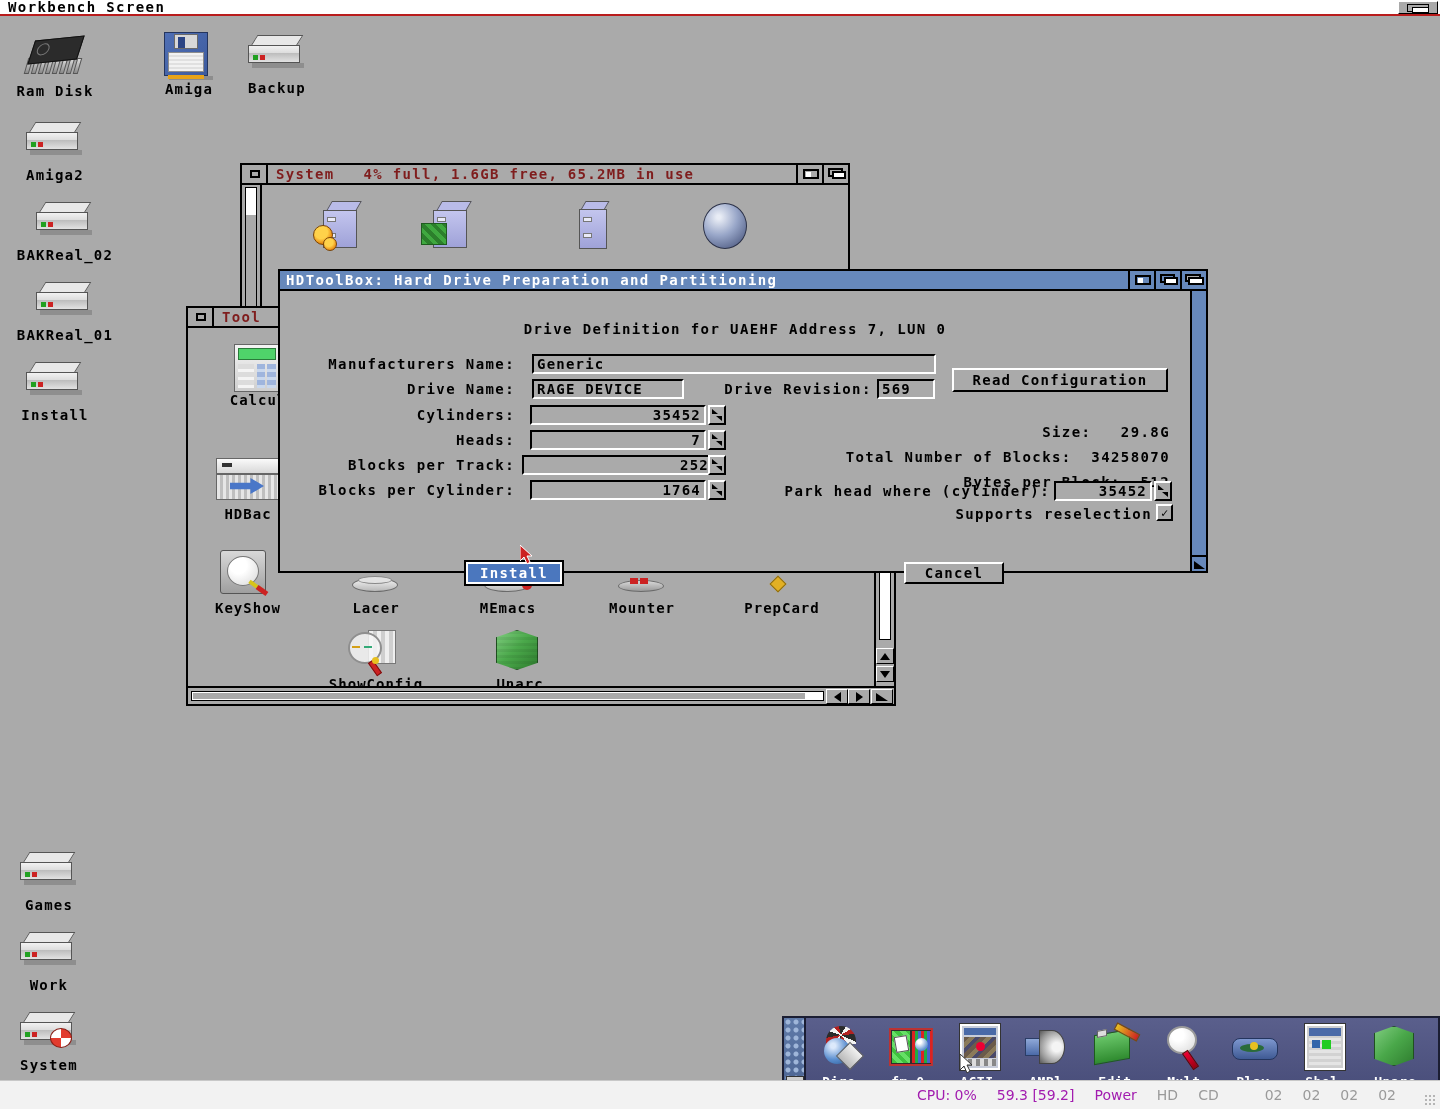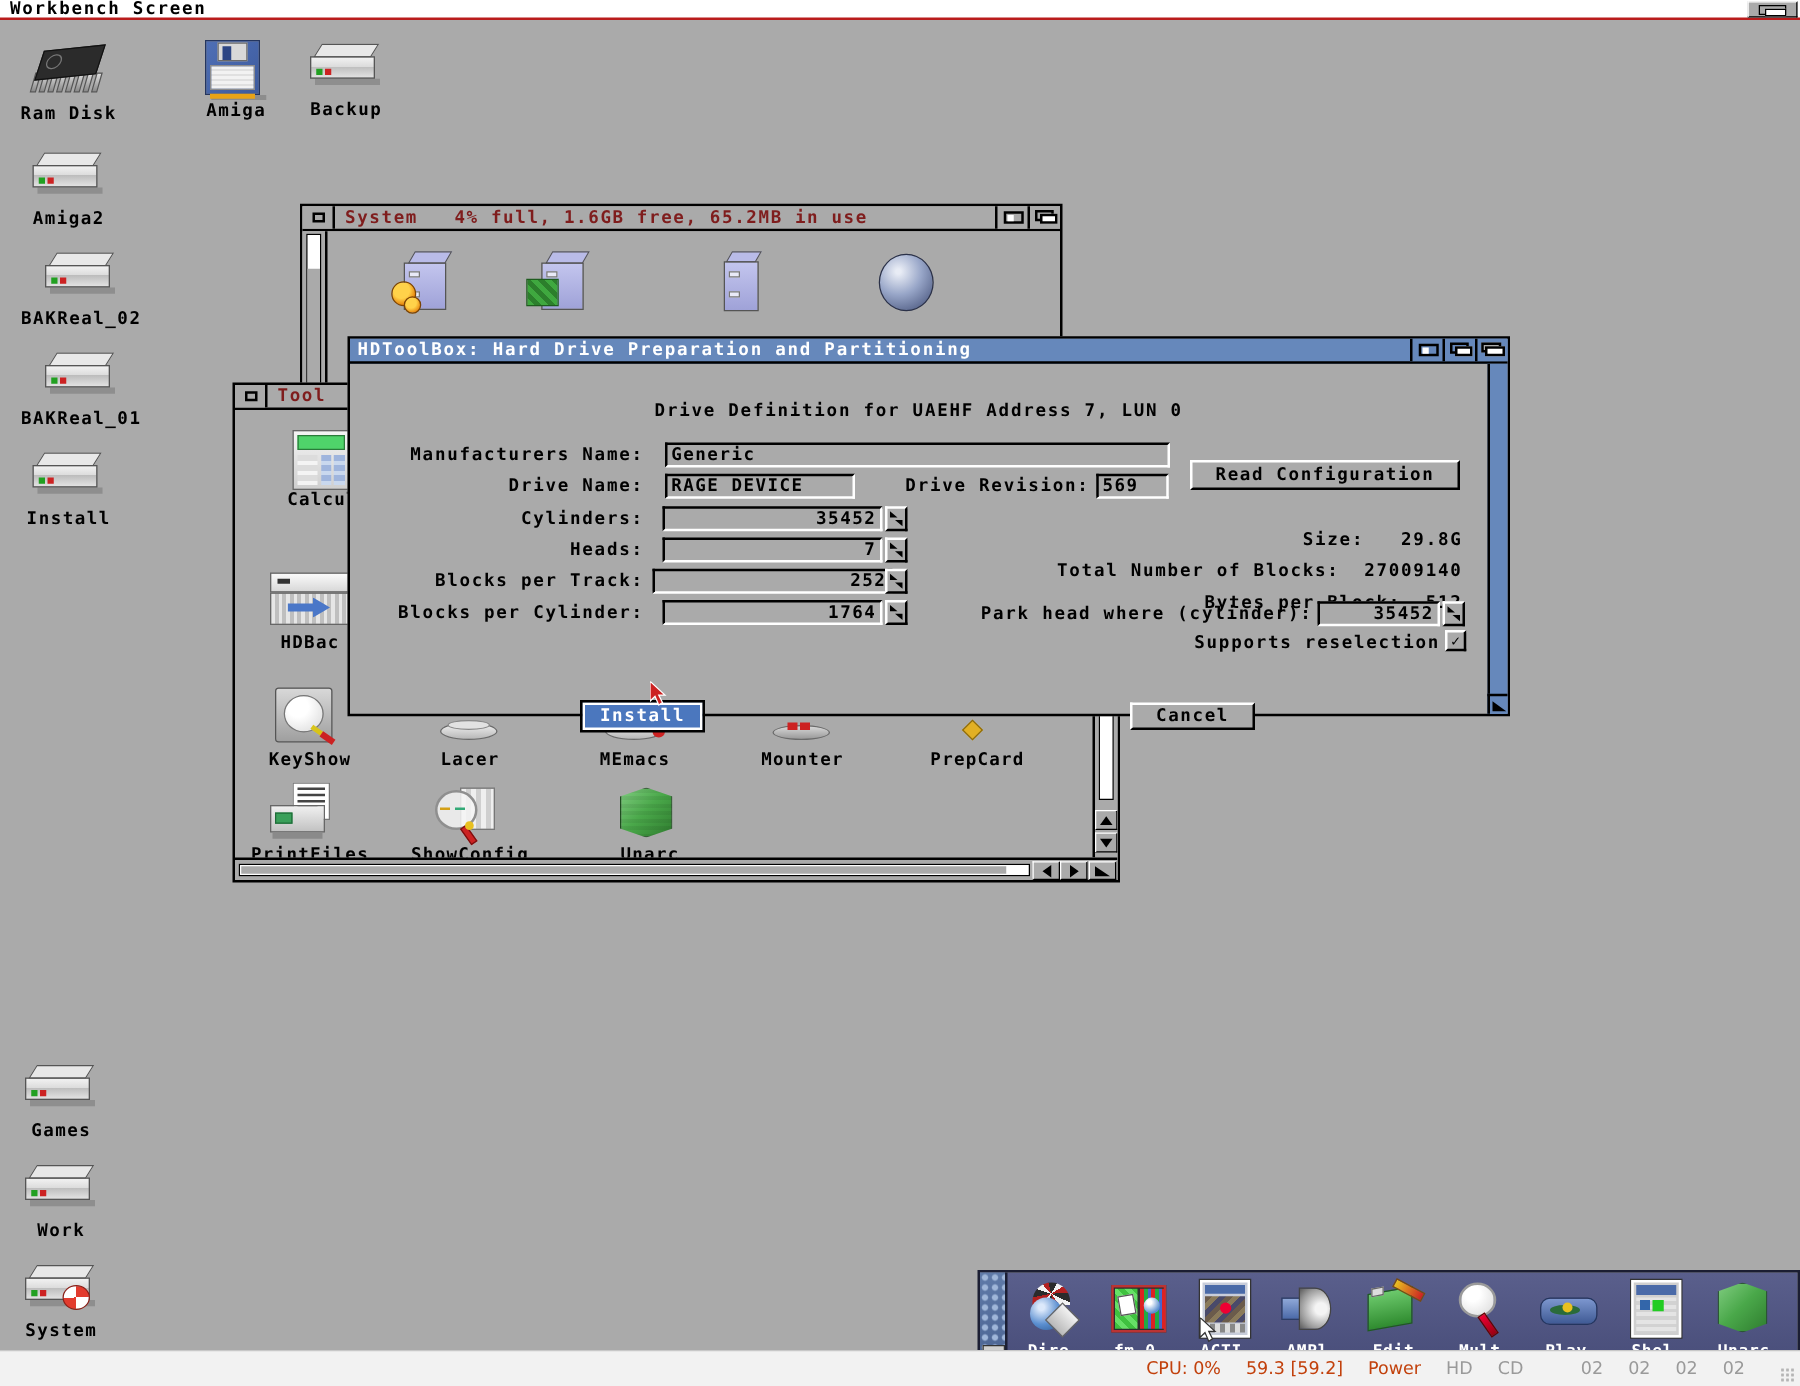--- a/index.html
+++ b/index.html
@@ -345,21 +345,21 @@
     color: #ffffff; white-space: pre;
   }
 
   #statusbar {
     position: absolute; left: 0; bottom: 0; width: 1440px; height: 29px;
     background: #f2f2f2; border-top: 1px solid #c8c8c8;
     display: flex; align-items: center;
   }
   #statusbar .seg {
     font-family: "DejaVu Sans", "Liberation Sans", sans-serif;
-    font-size: 14px; color: #c2410c; white-space: pre;
+    font-size: 14px; color: #a21caf; white-space: pre;
     padding: 0 10px;
   }
   #statusbar .seg.dim { color: #9a9a9a; }
   #statusbar .grip {
     position:absolute; right: 4px; bottom: 3px; width: 12px; height: 12px;
     background:
       radial-gradient(circle at 2px 2px, #b5b5b5 1px, transparent 1.5px) 0 0/4px 4px;
   }
 
   
@@ -642,33 +642,20 @@
           <div class="lbl">Mounter</div>
         </div>
 
         <div class="ticon" style="left:540px; top:222px;">
           <div class="art">
             <div style="position:absolute; left:44px; top:28px; width:12px; height:12px; background:#e2b024; transform:rotate(45deg); border:1px solid #8a6a10;"></div>
           </div>
           <div class="lbl">PrepCard</div>
         </div>
 
-        <div class="ticon" style="left:6px; top:298px;">
-          <div class="art">
-            <div style="position:absolute; left:40px; top:0px; width:30px; height:30px; background:#fff; border:1px solid #777;"></div>
-            <div style="position:absolute; left:44px; top:4px; width:22px; height:2px; background:#444;"></div>
-            <div style="position:absolute; left:44px; top:9px; width:22px; height:2px; background:#444;"></div>
-            <div style="position:absolute; left:44px; top:14px; width:22px; height:2px; background:#444;"></div>
-            <div style="position:absolute; left:44px; top:19px; width:16px; height:2px; background:#444;"></div>
-            <div style="position:absolute; left:22px; top:18px; width:44px; height:22px; background:linear-gradient(#f0f0f0,#c2c2c2); border:1px solid #666;"></div>
-            <div style="position:absolute; left:26px; top:24px; width:14px; height:9px; background:#3aa05a; border:1px solid #1f6b38;"></div>
-            <div style="position:absolute; left:24px; top:40px; width:40px; height:5px; background:#8a8a8a;"></div>
-          </div>
-          <div class="lbl">PrintFiles</div>
-        </div>
 
         <div class="ticon" style="left:134px; top:298px;">
           <div class="art">
             <div style="position:absolute; left:46px; top:4px; width:28px; height:34px; background:repeating-linear-gradient(90deg,#efefef 0 4px,#cfcfcf 4px 8px); border:1px solid #777;"></div>
             <div style="position:absolute; left:26px; top:6px; width:34px; height:32px; border-radius:50%; background:rgba(245,245,245,.85); border:2px solid #8f8f8f;"></div>
             <div style="position:absolute; left:30px; top:20px; width:8px; height:2px; background:#d4a017;"></div>
             <div style="position:absolute; left:42px; top:20px; width:8px; height:2px; background:#3a7;"></div>
             <div style="position:absolute; left:50px; top:34px; width:6px; height:16px; background:#c22; transform:rotate(-35deg); border:1px solid #7a1010;"></div>
             <div style="position:absolute; left:50px; top:31px; width:7px; height:7px; background:#e8c020; border-radius:50%;"></div>
           </div>
@@ -767,21 +754,21 @@
         <div class="txtfield rt" style="left:250px; top:189px; width:176px;">1764</div>
         <div class="spinner" style="left:428px; top:189px;"></div>
 
         <div class="abutton" style="left:672px; top:77px; width:216px; height:24px;">Read Configuration</div>
 
         <div class="statline topaz" style="left:560px; top:117px; width:330px; text-align:right;">
           <span>Size:</span><span>   </span><span>29.8G</span>
         </div>
 
         <div class="statline topaz" style="left:440px; top:142px; width:450px; text-align:right;">
-          <span>Total Number of Blocks:</span><span>  </span><span>27009140</span>
+          <span>Total Number of Blocks:</span><span>  </span><span>34258070</span>
         </div>
 
         <div class="statline topaz" style="left:440px; top:167px; width:450px; text-align:right;">
           <span>Bytes per Block:</span><span>  </span><span>512</span>
         </div>
 
         <div class="frm-label topaz" style="left:420px; top:192px; width:350px; text-align:right;">Park head where (cylinder):</div>
         <div class="txtfield rt" style="left:774px; top:190px; width:98px;">35452</div>
         <div class="spinner" style="left:874px; top:190px;"></div>
 

